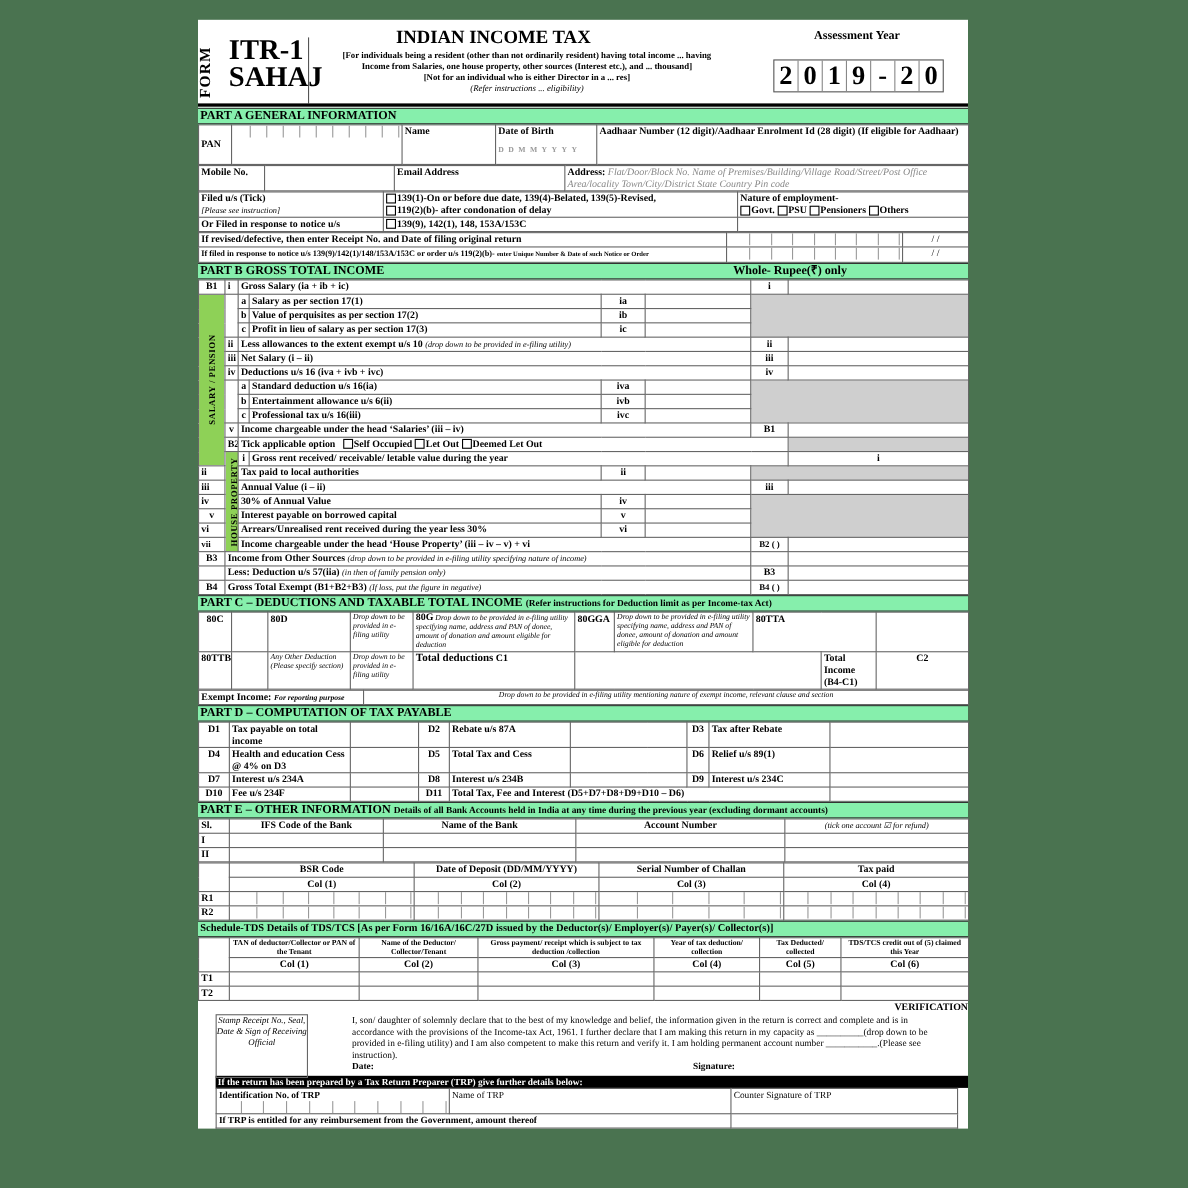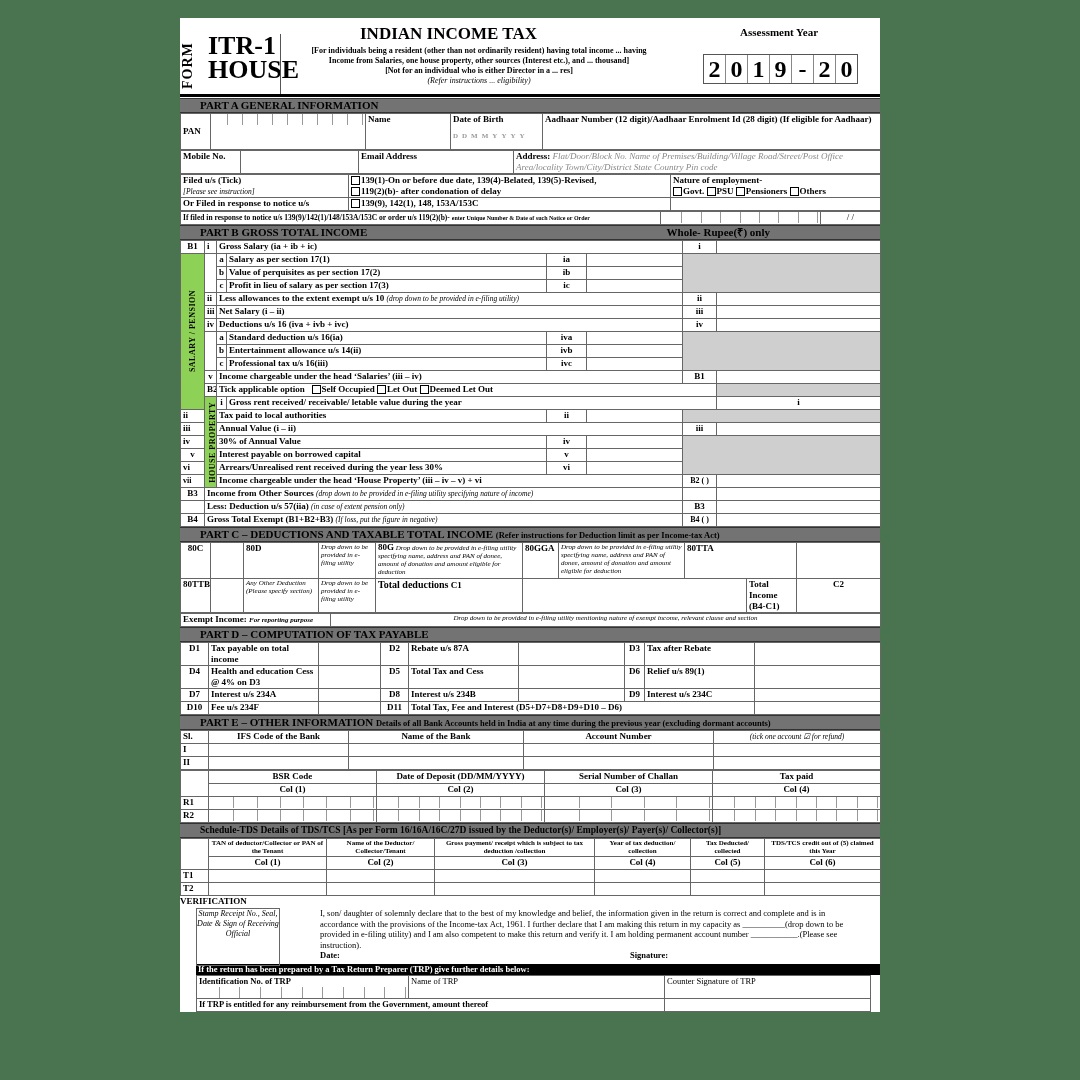--- a/index.html
+++ b/index.html
@@ -10,53 +10,53 @@
   .form-id{position:absolute;left:28px;top:16px;font-weight:bold;font-size:26px;line-height:24px;}
   .hdr-div{position:absolute;left:100px;top:16px;width:1px;height:60px;background:#555;}
   .hdr-title{position:absolute;left:180px;top:6px;font-weight:bold;font-size:17px;}
   .hdr-sub{position:absolute;left:104px;top:28px;width:390px;font-size:8px;line-height:10px;text-align:center;font-weight:bold;}
   .hdr-sub i{font-weight:normal;}
   .ay-label{position:absolute;left:560px;top:8px;font-weight:bold;font-size:11px;}
   .ay-box{position:absolute;left:523px;top:36px;display:flex;border:1px solid #555;}
   .ay-box span{width:21px;height:28px;border-right:1px solid #888;font-size:24px;font-weight:bold;text-align:center;line-height:28px;}
   .ay-box span:last-child{border-right:none;}
   .hdr-rule{position:absolute;left:0;right:0;top:76px;height:3px;background:#000;}
-  .sec{background:#737373;border-top:1px solid #333;border-bottom:1px solid #333;font-weight:bold;font-size:11px;height:13px;line-height:13px;padding-left:20px;position:relative;}
+  .sec{background:#86efac;border-top:1px solid #333;border-bottom:1px solid #333;font-weight:bold;font-size:11px;height:13px;line-height:13px;padding-left:2px;position:relative;}
   .sec small{font-size:8.5px;}
   .sec .right{position:absolute;right:110px;top:0;}
   table{border-collapse:collapse;width:100%;table-layout:fixed;}
   td{border:1px solid #666;font-size:9px;padding:0 2px;height:12px;line-height:11px;vertical-align:top;overflow:hidden;}
   td.b{font-weight:bold;}
   td.c{text-align:center;}
   td.gray{background:#cfcfcf;}
   td.green{background:#8ed157;}
   .vlabel{writing-mode:vertical-rl;transform:rotate(180deg);font-weight:bold;font-size:8px;letter-spacing:0.5px;margin:auto;}
   .it{font-style:italic;font-weight:normal;font-size:7.5px;}
   .small{font-size:7px;line-height:8px;font-style:italic;}
   .box{display:inline-block;width:7px;height:7px;border:1px solid #000;vertical-align:middle;margin-right:1px;}
   .cells{display:flex;height:100%;}
   .cells span{flex:1;border-right:1px solid #999;height:11px;}
   .grey-text{color:#888;font-style:italic;}
   .verif{position:relative;height:68px;font-size:8.5px;}
-  .verif-title{text-align:left;font-weight:bold;font-size:9px;}
+  .verif-title{text-align:right;font-weight:bold;font-size:9px;}
   .stamp{position:absolute;left:16px;top:12px;width:82px;height:56px;border:1px solid #666;font-style:italic;text-align:center;font-size:8px;line-height:10px;}
   .verif-text{position:absolute;left:140px;top:12px;right:16px;line-height:10.5px;font-size:8.5px;}
   .trp-head{background:#000;color:#fff;font-weight:bold;font-size:8.5px;height:11px;line-height:11px;padding-left:2px;}
   .trp td{font-size:8.5px;font-weight:bold;}
 </style>
 </head>
 <body>
 
 <div class="page">
 
   <div class="hdr">
     <div class="form-vert">FORM</div>
     <div class="form-id">
       <div>ITR-1</div>
-      <div>HOUSE</div>
+      <div>SAHAJ</div>
     </div>
     <div class="hdr-div"></div>
     <div class="hdr-title">INDIAN INCOME TAX</div>
     <div class="hdr-sub">
       <div>[For individuals being a resident (other than not ordinarily resident) having total income ... having</div>
       <div>Income from Salaries, one house property, other sources (Interest etc.), and ... thousand]</div>
       <div>[Not for an individual who is either Director in a ... res]</div>
       <div><i>(Refer instructions ... eligibility)</i></div>
     </div>
     <div class="ay-label">Assessment Year</div>
@@ -151,20 +151,36 @@
     </tr>
   </tbody>
     </table>
   <table>
     <colgroup>
         <col style="width:480px">
         <col style="width:160px">
         <col style="width:60px">
       </colgroup>
     <tbody>
+        <tr>
+      <td class="b">If revised/defective, then enter Receipt No. and Date of filing original return</td>
+      <td>
+            <div class="cells">
+              <span></span>
+              <span></span>
+              <span></span>
+              <span></span>
+              <span></span>
+              <span></span>
+              <span></span>
+              <span></span>
+            </div>
+          </td>
+      <td class="c">/ /</td>
+    </tr>
     <tr>
       <td class="b" style="font-size:7.5px"><span>If filed in response to notice u/s 139(9)/142(1)/148/153A/153C or order u/s 119(2)(b)-</span> <span style="font-size:6px">enter Unique Number &amp; Date of such Notice or Order</span></td>
       <td>
             <div class="cells">
               <span></span>
               <span></span>
               <span></span>
               <span></span>
               <span></span>
               <span></span>
@@ -241,21 +257,21 @@
     <tr>
       <td rowspan="3"></td>
       <td class="b c">a</td>
       <td class="b">Standard deduction u/s 16(ia)</td>
       <td class="b c">iva</td>
       <td></td>
       <td colspan="2" rowspan="3" class="gray"></td>
     </tr>
     <tr>
       <td class="b c">b</td>
-      <td class="b">Entertainment allowance u/s 14(ii)</td>
+      <td class="b">Entertainment allowance u/s 6(ii)</td>
       <td class="b c">ivb</td>
       <td></td>
     </tr>
     <tr>
       <td class="b c">c</td>
       <td class="b">Professional tax u/s 16(iii)</td>
       <td class="b c">ivc</td>
       <td></td>
     </tr>
     <tr>
@@ -323,21 +339,21 @@
       <td></td>
     </tr>
     <tr>
       <td class="b c">B3</td>
       <td colspan="5" class="b"><span>Income from Other Sources</span> <span class="it">(drop down to be provided in e-filing utility specifying nature of income)</span></td>
       <td></td>
       <td></td>
     </tr>
     <tr>
       <td></td>
-      <td colspan="5" class="b"><span>Less: Deduction u/s 57(iia)</span> <span class="it">(in case of extent pension only)</span></td>
+      <td colspan="5" class="b"><span>Less: Deduction u/s 57(iia)</span> <span class="it">(in then of family pension only)</span></td>
       <td class="b c">B3</td>
       <td></td>
     </tr>
     <tr>
       <td class="b c">B4</td>
       <td colspan="5" class="b"><span>Gross Total Exempt (B1+B2+B3)</span> <span class="it">(If loss, put the figure in negative)</span></td>
       <td class="b c" style="font-size:8px">B4 (  )</td>
       <td></td>
     </tr>
   </tbody>

